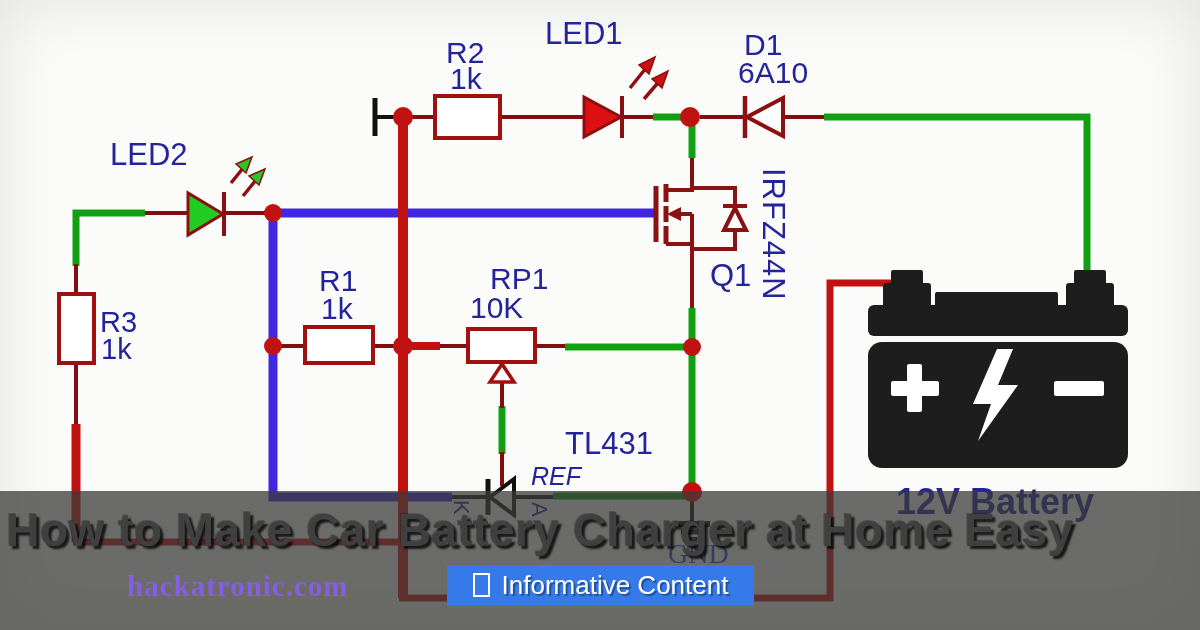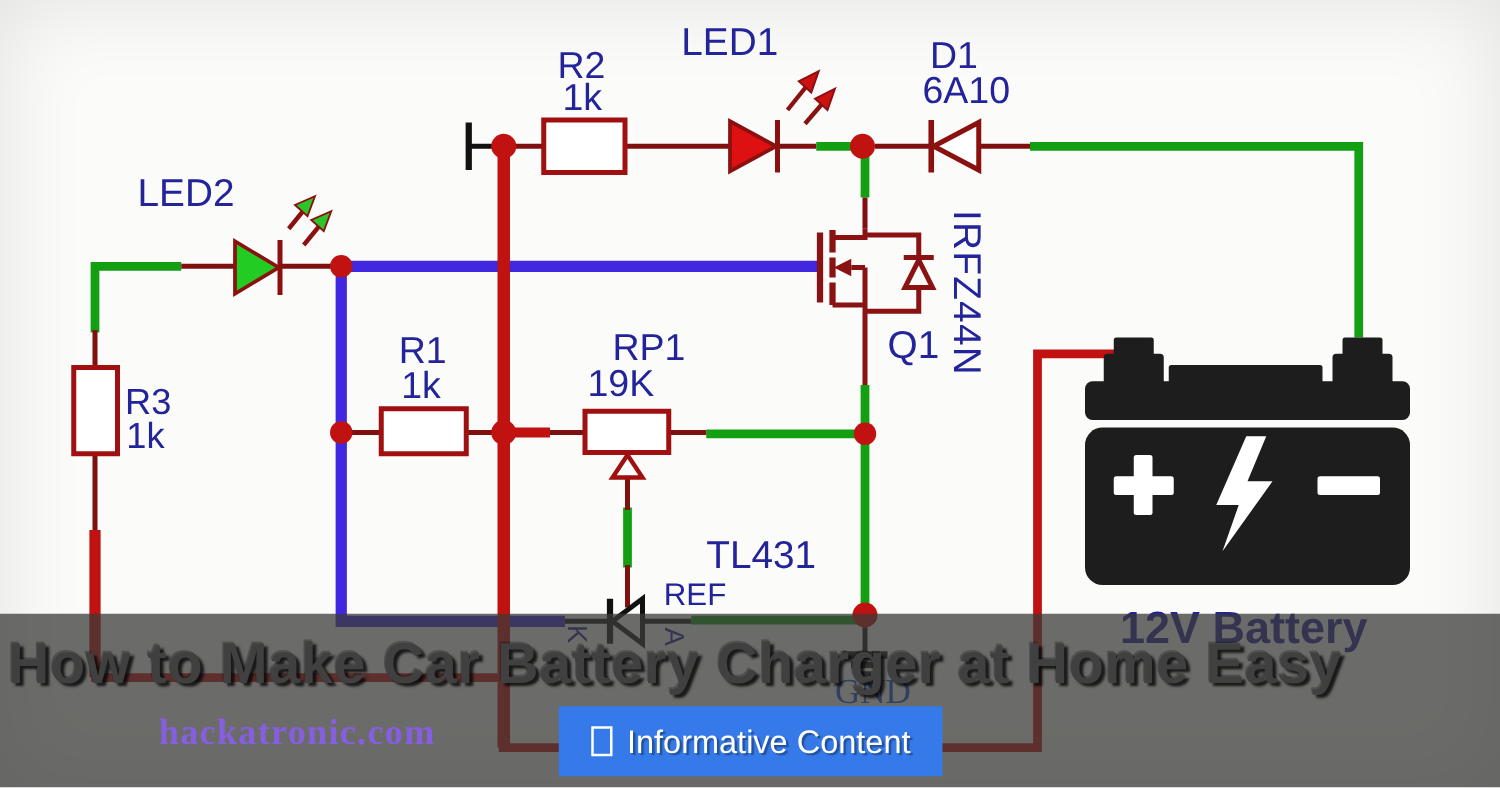--- a/index.html
+++ b/index.html
@@ -21,21 +21,21 @@
     text-align:center;color:#404040;font-size:46px;font-weight:700;
     letter-spacing:0.5px;line-height:1.1;
     text-shadow:3px 3px 2px rgba(5,5,5,0.8), -1px -1px 0 rgba(0,0,0,0.25);
   }
   .watermark{
     position:absolute;left:127px;top:570px;z-index:4;
     font-family:"Liberation Serif",serif;font-weight:bold;font-size:29px;
     color:#8b5cf6;opacity:0.85;letter-spacing:1px;
   }
   .badge{
-    position:absolute;left:447px;top:565px;width:307px;height:56px;z-index:4;
+    position:absolute;left:447px;top:565px;width:307px;height:40px;z-index:4;
     background:#357ae8;display:flex;align-items:center;justify-content:center;
     color:#fff;font-size:26px;text-shadow:2px 2px 1px rgba(0,0,0,0.35);
   }
   .tofu{
     display:inline-block;width:13px;height:20px;border:2px solid #ffffff;
     margin-right:12px;flex:0 0 auto;
   }
 </style>
 </head>
 <body>
@@ -193,24 +193,24 @@
 
   <div class="lbl" style="left:545px;top:18px;font-size:31px;">LED1</div>
 
   <div class="lbl" style="left:744px;top:30px;font-size:30px;">D1</div>
   <div class="lbl" style="left:738px;top:58px;font-size:30px;">6A10</div>
 
   <div class="lbl" style="left:319px;top:266px;font-size:30px;">R1</div>
   <div class="lbl" style="left:321px;top:294px;font-size:30px;">1k</div>
 
   <div class="lbl" style="left:471px;top:264px;font-size:30px;margin-left:19px;">RP1</div>
-  <div class="lbl" style="left:470px;top:293px;font-size:30px;">19K</div>
+  <div class="lbl" style="left:470px;top:293px;font-size:30px;">10K</div>
 
   <div class="lbl" style="left:565px;top:428px;font-size:31px;">TL431</div>
-  <div class="lbl" style="left:531px;top:464px;font-size:25px;">REF</div>
+  <div class="lbl" style="left:531px;top:464px;font-size:25px;font-style:italic;">REF</div>
   <div class="lbl vert" style="left:450px;top:500px;font-size:22px;">K</div>
   <div class="lbl vert" style="left:528px;top:502px;font-size:22px;">A</div>
 
   <div class="lbl" style="left:710px;top:260px;font-size:31px;">Q1</div>
   <div class="lbl vert" style="left:758px;top:168px;font-size:31px;letter-spacing:1px;">IRFZ44N</div>
 
   <div class="lbl ser" style="left:668px;top:540px;font-size:28px;color:#1d4ed8;">GND</div>
 
   <div class="lbl" style="left:880px;top:484px;width:230px;text-align:center;font-size:36px;font-weight:bold;">12V Battery</div>
 

